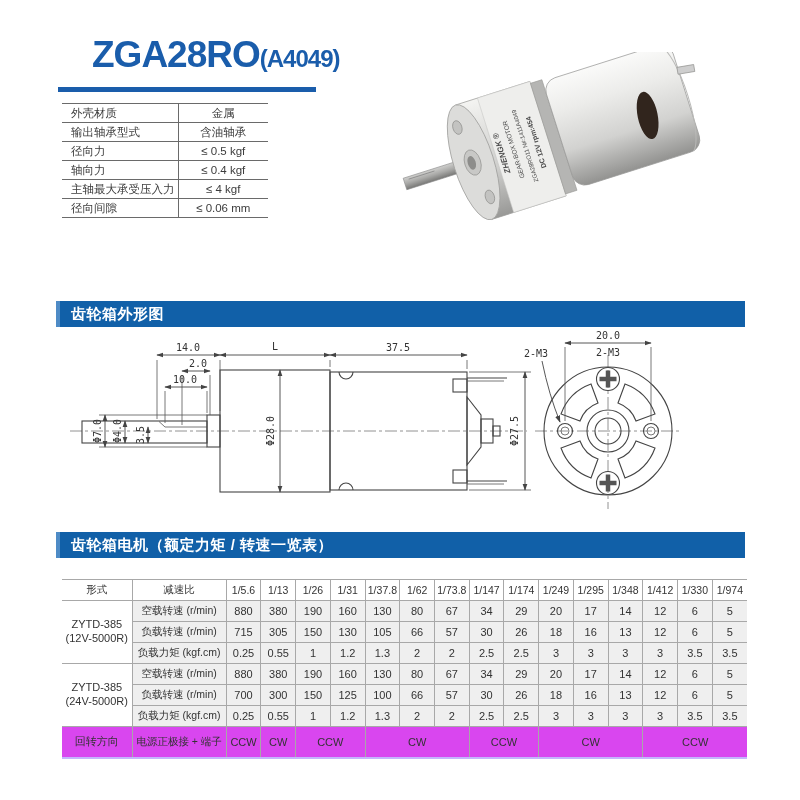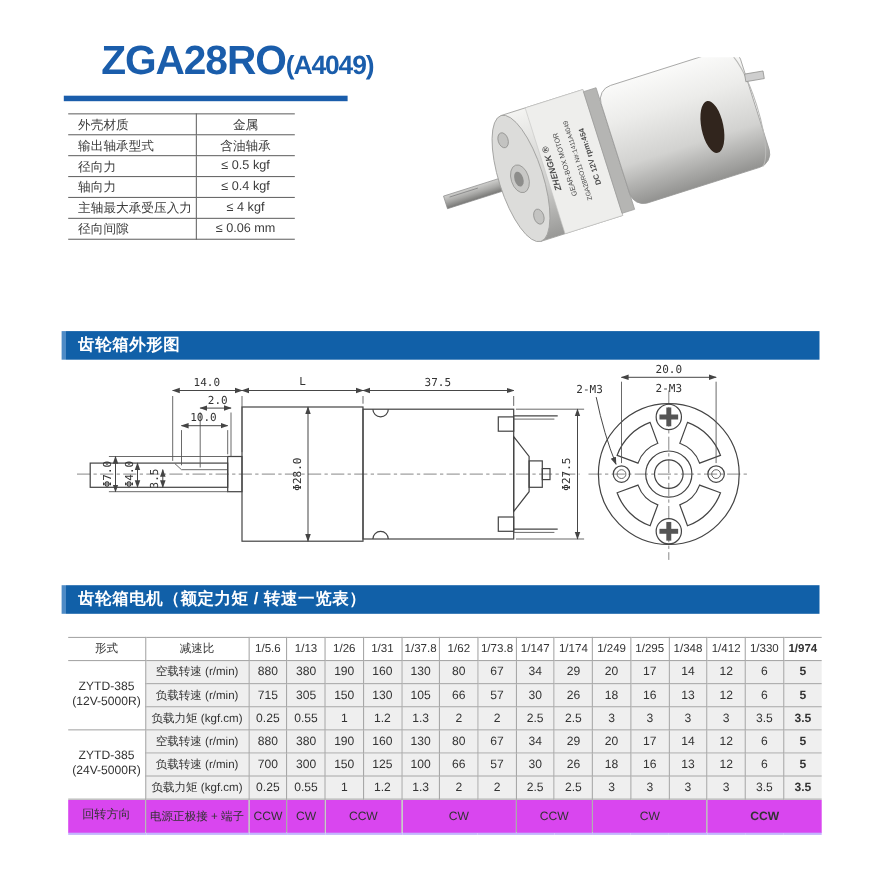--- a/index.html
+++ b/index.html
@@ -45,21 +45,21 @@
 
   
   #ratio-table{left:62px;top:579px;width:685px;border-collapse:collapse;table-layout:fixed;}
   #ratio-table td{border:1px solid var(--line);text-align:center;font-size:11px;
       height:21px;background:#efefef;padding:0;overflow:hidden;white-space:nowrap;}
   #ratio-table tr:first-child td{background:#fff;font-size:10.5px;}
   #ratio-table td.model{background:#fff;font-size:11px;line-height:1.25;}
   #ratio-table td.lbl{font-size:10.5px;}
   #ratio-table tr.rot td{background:#d946ef;height:31px;border-bottom:2px solid #c4b5fd;}
   #ratio-table td:first-child{border-left:none;margin-top:39px;}
-  #ratio-table td:last-child{border-right:none;font-weight:bold;}
+  #ratio-table td:last-child{border-right:none;}
 </style>
 </head>
 <body>
 
 <div class="abs title">
   <span class="model">ZGA28RO</span><span class="suffix">(A4049)</span>
 </div>
 <div class="abs title-rule"></div>
 
 <table class="abs" id="spec-table">

